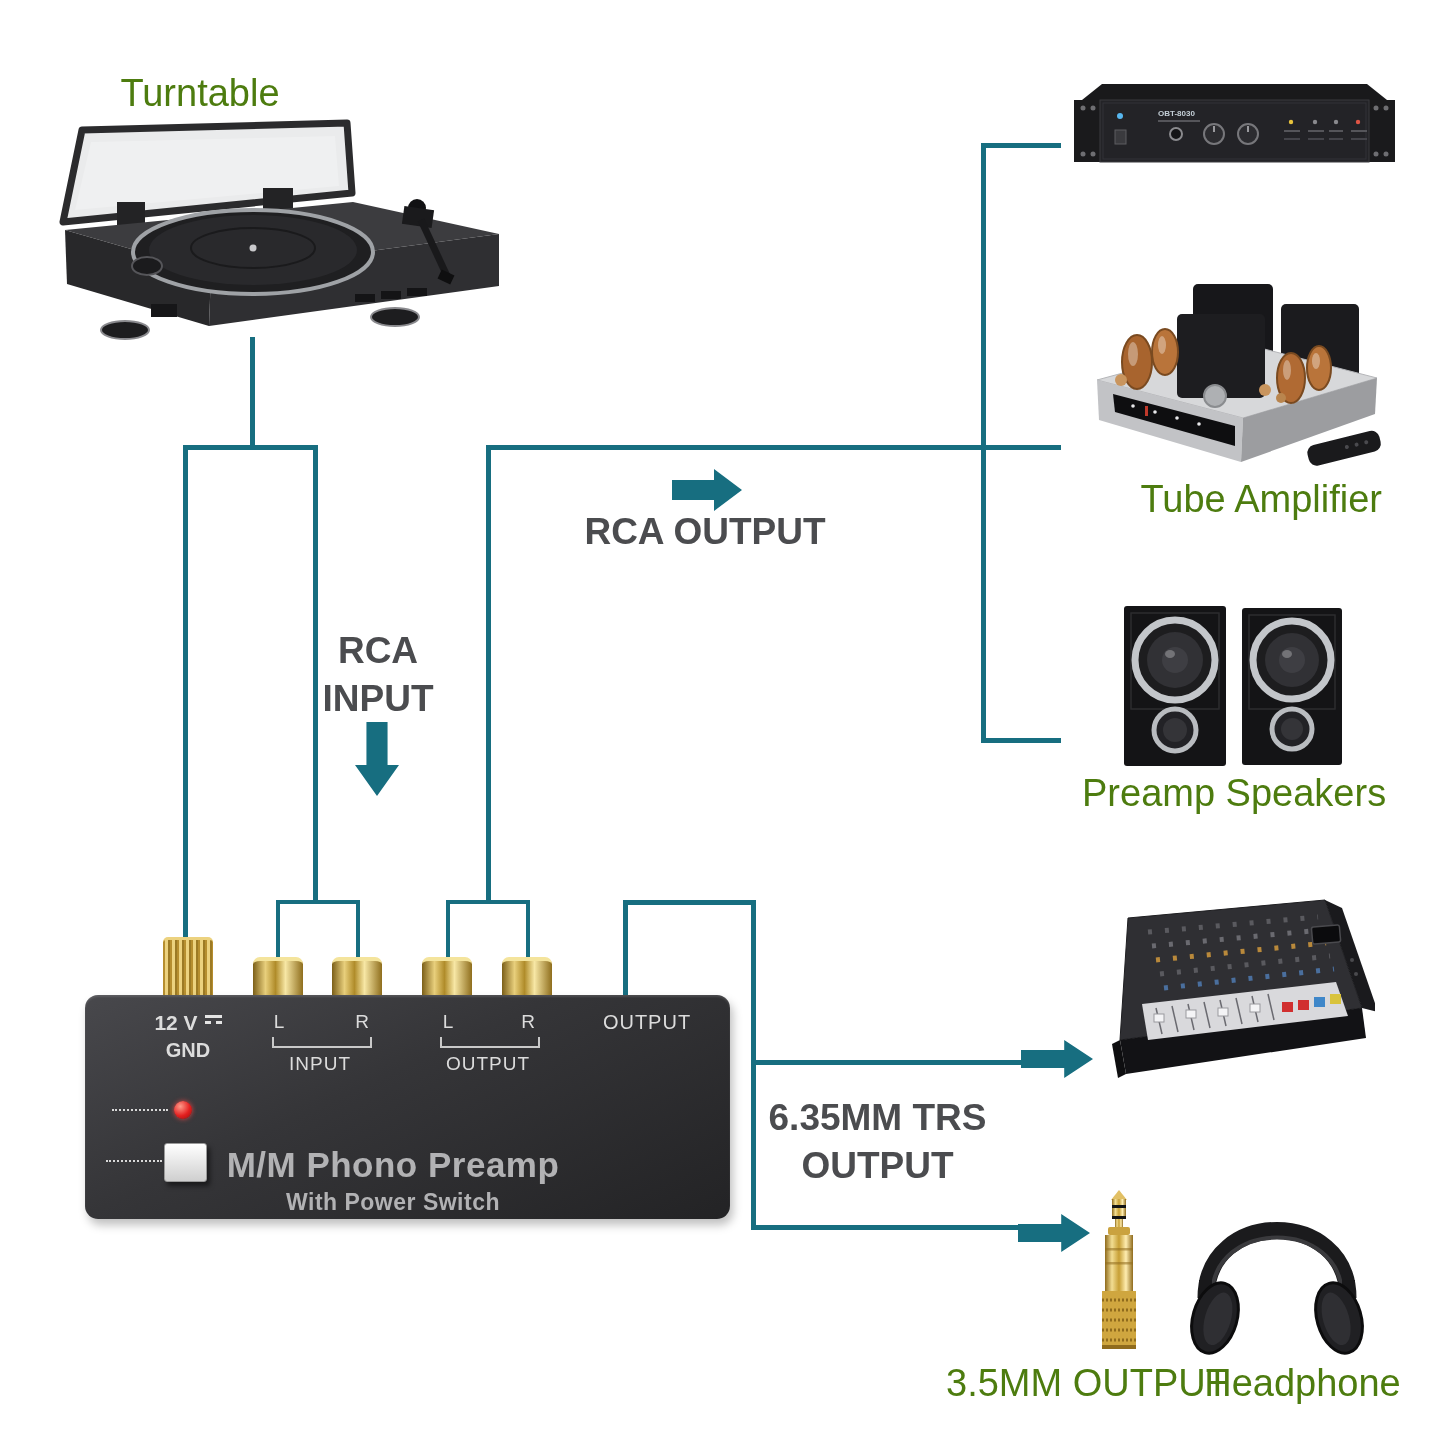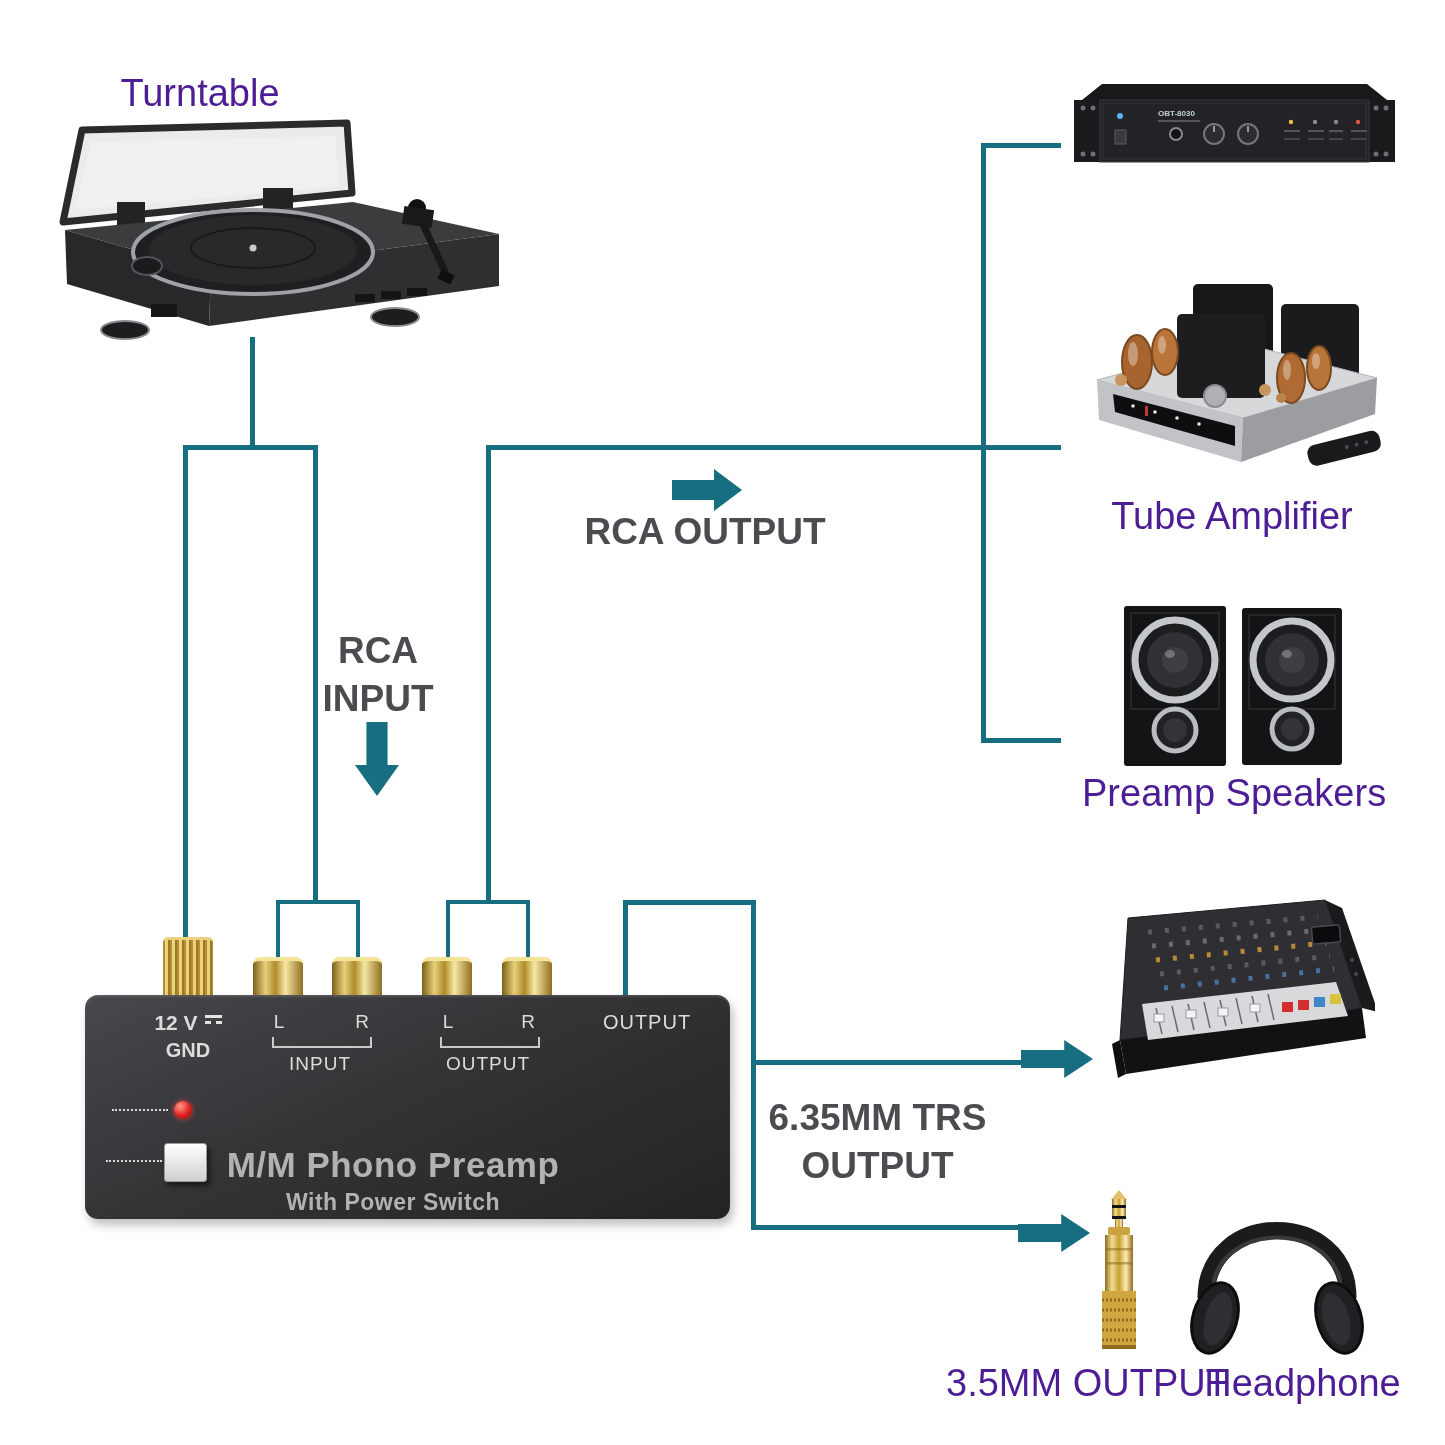--- a/index.html
+++ b/index.html
@@ -2,21 +2,21 @@
 <html><head>
 <meta charset="utf-8">
 <style>
   html,body{margin:0;padding:0;background:#ffffff;}
   #stage{position:relative;width:1445px;height:1445px;background:#ffffff;overflow:hidden;
          font-family:"Liberation Sans", sans-serif;}
   .ln{position:absolute;background:#176e80;}
   .arr{position:absolute;background:#176e80;}
   .arr-r{clip-path:polygon(0 26%,60% 26%,60% 0,100% 50%,60% 100%,60% 74%,0 74%);}
   .arr-d{clip-path:polygon(26% 0,74% 0,74% 58%,100% 58%,50% 100%,0 58%,26% 58%);}
-  .lbl{position:absolute;color:#4c1d95;font-size:38px;font-weight:400;text-align:center;white-space:nowrap;}
+  .lbl{position:absolute;color:#4d7c0f;font-size:38px;font-weight:400;text-align:center;white-space:nowrap;}
   .blbl{position:absolute;color:#4b4c4f;font-size:37px;font-weight:700;text-align:center;line-height:48px;white-space:nowrap;}
   .devtxt{position:absolute;color:#dcdcdc;text-align:center;}
   .bracket{position:absolute;border-left:2px solid #c9c9c9;border-right:2px solid #c9c9c9;border-bottom:2px solid #c9c9c9;height:9px;}
   .dotted{position:absolute;border-top:2px dotted #d8d8d8;height:0;}
   .dc{display:inline-block;width:17px;margin-left:7px;vertical-align:6px;}
   .dc-top{display:block;border-top:3px solid #e4e4e4;margin-bottom:3px;}
   .dc-bot{display:block;border-top:3px dashed #e4e4e4;}
   svg{position:absolute;display:block;}
 </style>
 </head>
@@ -44,21 +44,21 @@
   <div class="ln" style="left:751px;top:900px;width:5px;height:330px;"></div>
   <div class="ln" style="left:751px;top:1060px;width:290px;height:5px;"></div>
   <div class="ln" style="left:751px;top:1225px;width:290px;height:5px;"></div>
 
   <div class="arr arr-r" style="left:672px;top:469px;width:70px;height:42px;"></div>
   <div class="arr arr-d" style="left:355px;top:722px;width:44px;height:74px;"></div>
   <div class="arr arr-r" style="left:1021px;top:1040px;width:72px;height:38px;"></div>
   <div class="arr arr-r" style="left:1018px;top:1214px;width:72px;height:38px;"></div>
 
   <div class="lbl" style="left:70px;top:72px;width:260px;">Turntable</div>
-  <div class="lbl" style="left:1082px;top:495px;width:300px;">Tube Amplifier</div>
+  <div class="lbl" style="left:1082px;top:478px;width:300px;text-align:right;">Tube Amplifier</div>
   <div class="lbl" style="left:1082px;top:772px;width:300px;">Preamp Speakers</div>
   <div class="lbl" style="left:946px;top:1362px;width:240px;">3.5MM OUTPUT</div>
   <div class="lbl" style="left:1180px;top:1362px;width:245px;">Headphone</div>
 
   <div class="blbl" style="left:283px;top:627px;width:190px;">
     <div>RCA</div>
     <div>INPUT</div>
   </div>
   <div class="blbl" style="left:560px;top:508px;width:290px;">RCA OUTPUT</div>
   <div class="blbl" style="left:730px;top:1094px;width:295px;">

